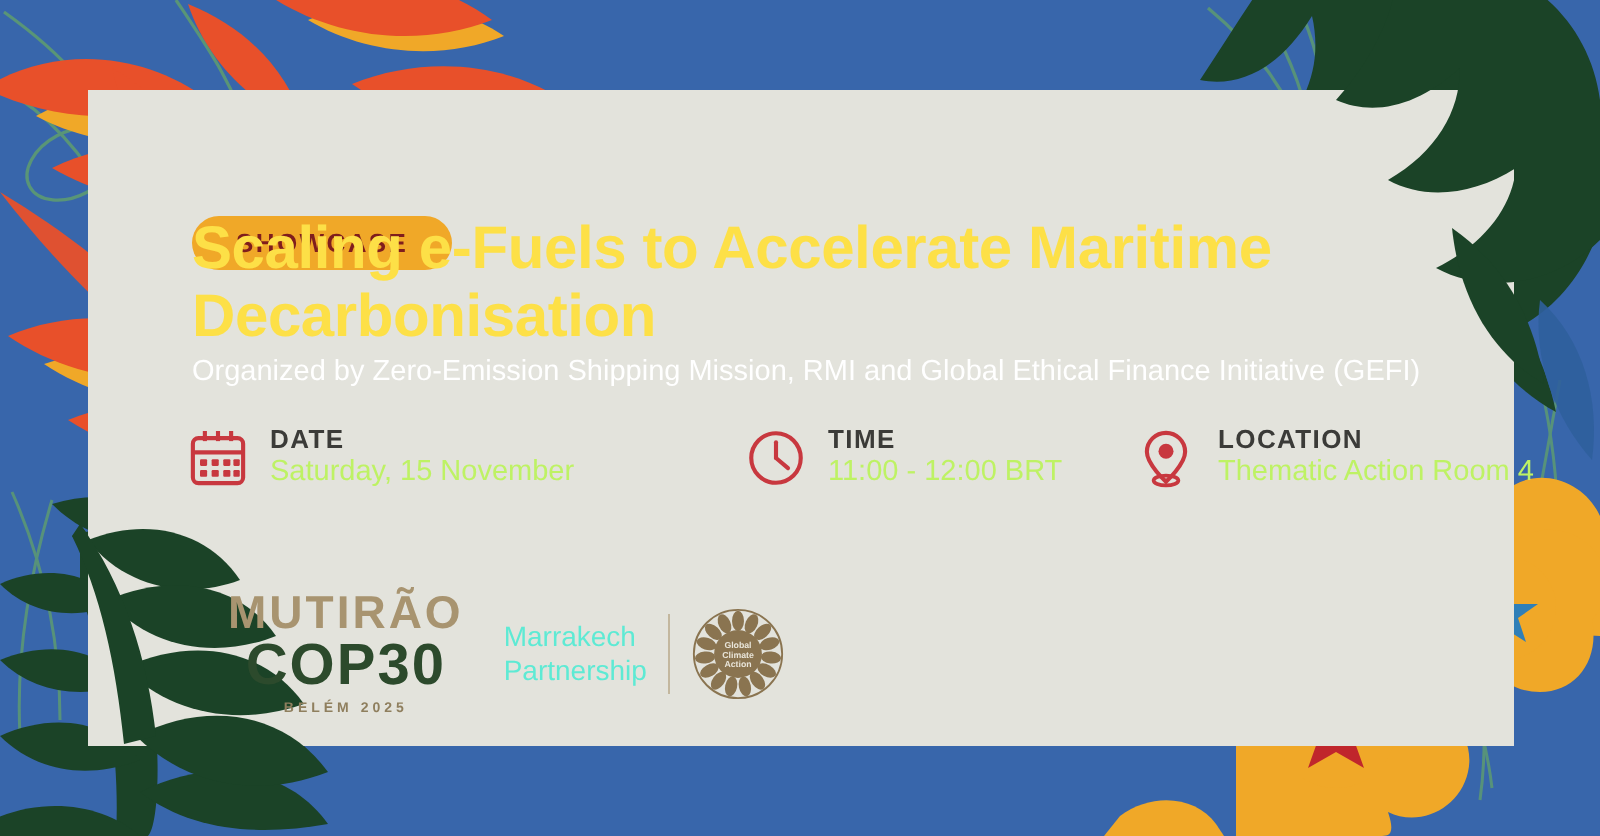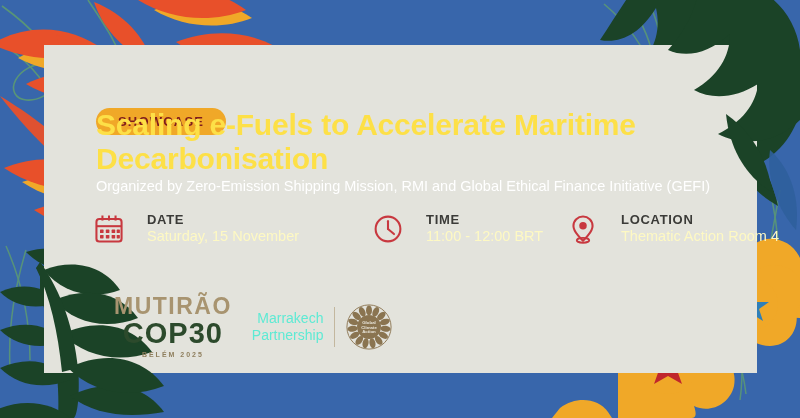--- a/index.html
+++ b/index.html
@@ -40,31 +40,31 @@
   }
 
   .subtitle{
     position:absolute;left:52px;top:133px;width:660px;
     color:#ffffff;font-size:14.5px;font-weight:normal;
     line-height:1.2;margin:0;
   }
 
   
   .inforow{position:absolute;left:50px;top:166px;width:660px;height:46px;}
-  .infoitem{position:absolute;top:0;display:flex;align-items:flex-start;gap:23px;}
+  .infoitem{position:absolute;top:0;display:flex;align-items:flex-start;gap:11px;}
   .infoitem.date{left:0;}
   .infoitem.time{left:279px;}
   .infoitem.location{left:474px;}
   .infoicon{width:30px;height:32px;flex:0 0 30px;margin-top:2px;}
   .infotext{display:flex;flex-direction:column;gap:3px;padding-top:2px;}
   .infolabel{color:#3b3b38;font-size:13px;font-weight:bold;letter-spacing:0.7px;line-height:1;}
-  .infovalue{color:#fef9c3;font-size:14.5px;line-height:1.1;white-space:nowrap;}
-
-  
-  .logos{position:absolute;left:70px;top:250px;display:flex;align-items:center;gap:20px;text-align:right;}
+  .infovalue{color:#bef264;font-size:14.5px;line-height:1.1;white-space:nowrap;}
+
+  
+  .logos{position:absolute;left:70px;top:250px;display:flex;align-items:center;gap:20px;}
   .cop-logo{display:flex;flex-direction:column;align-items:center;line-height:1;}
   .cop-mutirao{
     font-size:23px;font-weight:bold;letter-spacing:1.5px;color:#a89470;
   }
   .cop-cop30{
     font-size:29px;font-weight:bold;letter-spacing:1px;color:#2c4a2c;margin-top:1px;
   }
   .cop-belem{
     font-size:7px;font-weight:bold;letter-spacing:2px;color:#8f7f5e;margin-top:3px;
   }

